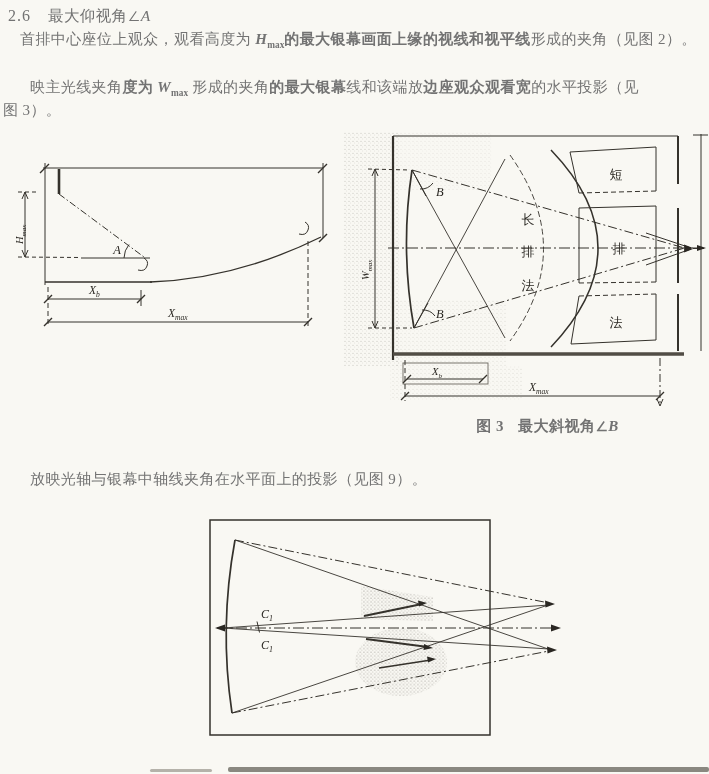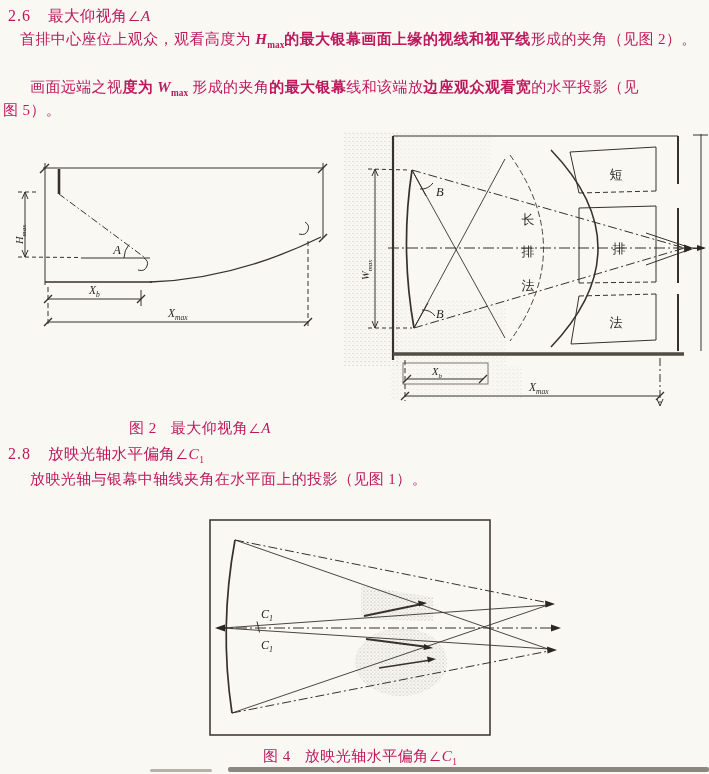--- a/index.html
+++ b/index.html
@@ -1,19 +1,19 @@
 <!DOCTYPE html>
 <html><head>
 <meta charset="utf-8">
 <style>
   html,body{margin:0;padding:0;background:#e8e6e0;}
   .page{
     position:relative;width:709px;height:774px;margin:0 auto;
     background:#f9f8f3;
-    color:#be185d;
+    color:#737373;
     font-family:"Liberation Serif", serif;
     overflow:hidden;
   }
   .line{position:absolute;white-space:nowrap;font-size:15px;letter-spacing:.4px;line-height:1.3;}
   .h .num{font-size:16px;margin-right:17px;letter-spacing:1px;}
   .h{font-size:15.5px;}
   .b{font-weight:bold;}
   .var{font-style:italic;font-weight:bold;}
   .ivar{font-style:italic;}
   sub{font-size:.62em;letter-spacing:0;}
@@ -31,24 +31,24 @@
   <div class="line h" style="top:6px;left:8px">
     <span class="num">2.6</span><span>最大仰视角∠</span><span class="ivar">A</span>
   </div>
 
   <div class="line" style="top:30px;left:20px">
     <span>首排中心座位上观众，观看高度为 </span><span class="var">H</span><sub class="b">max</sub><span class="b">的最大银幕画面上缘的视线和视平线</span><span>形成的夹角（见图 2）。</span>
   </div>
 
 
   <div class="line" style="top:78px;left:30px">
-    <span>画面远端之视</span><span class="b">度为 </span><span class="var">W</span><sub class="b">max</sub><span> 形成的夹角</span><span class="b">的最大银幕</span><span>线和该端放</span><span class="b">边座观众观看宽</span><span>的水平投影（见</span>
-  </div>
-
-  <div class="line" style="top:101px;left:3px">图 5）。</div>
+    <span>映主光线夹角</span><span class="b">度为 </span><span class="var">W</span><sub class="b">max</sub><span> 形成的夹角</span><span class="b">的最大银幕</span><span>线和该端放</span><span class="b">边座观众观看宽</span><span>的水平投影（见</span>
+  </div>
+
+  <div class="line" style="top:101px;left:3px">图 3）。</div>
 
   <svg class="fig" style="left:10px;top:135px" width="330" height="290" viewBox="0 0 330 290">
     <g stroke="#35322c" fill="none" stroke-width="1">
 
       <line x1="33" y1="33" x2="313" y2="33"></line>
       <path d="M30,38 l9,-9 M308,38 l9,-9" stroke-width="1.4"></path>
       <line x1="35" y1="28" x2="35" y2="150"></line>
       <line x1="313" y1="28" x2="313" y2="103"></line>
       <path d="M309,107 l8,-8" stroke-width="1.4"></path>
 
@@ -162,29 +162,26 @@
     <text x="184" y="92" font-size="13" text-anchor="middle">长</text>
     <text x="184" y="124" font-size="13" text-anchor="middle">排</text>
     <text x="184" y="158" font-size="13" text-anchor="middle">法</text>
     <text x="272" y="47" font-size="13" text-anchor="middle">短</text>
     <text x="275" y="121" font-size="13" text-anchor="middle">排</text>
     <text x="272" y="195" font-size="13" text-anchor="middle">法</text>
     <text x="88" y="243" font-size="10.5" font-style="italic"><tspan>X</tspan><tspan dy="2.5" font-size="7">b</tspan></text>
     <text x="185" y="259" font-size="11.5" font-style="italic"><tspan>X</tspan><tspan dy="2.5" font-size="7.5">max</tspan></text>
   </svg>
 
-  <div class="caption" style="top:419px;left:90px;width:220px">
-    <span class="lbl">图 2</span><span>最大仰视角∠</span><span class="ivar">A</span>
-  </div>
-
-  <div class="line h" style="top:444px;left:8px">
-    <span class="num">2.8</span><span>放映光轴水平偏角∠</span><span class="ivar">C</span><sub>1</sub>
-  </div>
-
-  <div class="line" style="top:470px;left:30px">放映光轴与银幕中轴线夹角在水平面上的投影（见图 1）。</div>
+  <div class="caption b" style="top:417px;left:430px;width:235px">
+    <span class="lbl">图 3</span><span>最大斜视角∠</span><span class="ivar">B</span>
+  </div>
+
+
+  <div class="line" style="top:470px;left:30px">放映光轴与银幕中轴线夹角在水平面上的投影（见图 9）。</div>
 
   <svg class="fig" style="left:165px;top:500px" width="400" height="255" viewBox="0 0 400 255">
     <defs>
       <pattern id="stip4" width="3.6" height="3.6" patternUnits="userSpaceOnUse">
         <circle cx="0.9" cy="1" r="0.55" fill="#6e6a62"></circle>
         <circle cx="2.6" cy="2.8" r="0.45" fill="#8d887f"></circle>
       </pattern>
     </defs>
     <polygon points="196,86 268,97 268,121 196,119" fill="url(#stip4)" opacity="0.8"></polygon>
     <ellipse cx="236" cy="162" rx="46" ry="34" fill="url(#stip4)" opacity="0.75"></ellipse>
@@ -216,20 +213,17 @@
       <path d="M392,150 l-10,-3.5 l0.5,7 z"></path>
       <path d="M396,128 l-10,-3.5 l0,7 z"></path>
       <path d="M262,103 l-9,-2.5 l1,6 z"></path>
       <path d="M268,148 l-9,-4 l-0.5,6 z"></path>
       <path d="M271,159 l-9,-2.5 l1,6 z"></path>
     </g>
     <text x="96" y="118" font-size="12" font-style="italic"><tspan>C</tspan><tspan dy="2.5" font-size="8">1</tspan></text>
     <text x="96" y="149" font-size="12" font-style="italic"><tspan>C</tspan><tspan dy="2.5" font-size="8">1</tspan></text>
   </svg>
 
-  <div class="caption" style="top:747px;left:215px;width:290px">
-    <span class="lbl">图 4</span><span>放映光轴水平偏角∠</span><span class="ivar">C</span><sub>1</sub>
-  </div>
 
   <div class="smudge" style="left:228px;top:767px;width:481px;height:5px;background:#8a8880;"></div>
   <div class="smudge" style="left:150px;top:769px;width:62px;height:3px;background:#b5b2aa;"></div>
 
 </div>
 
 </body></html>

